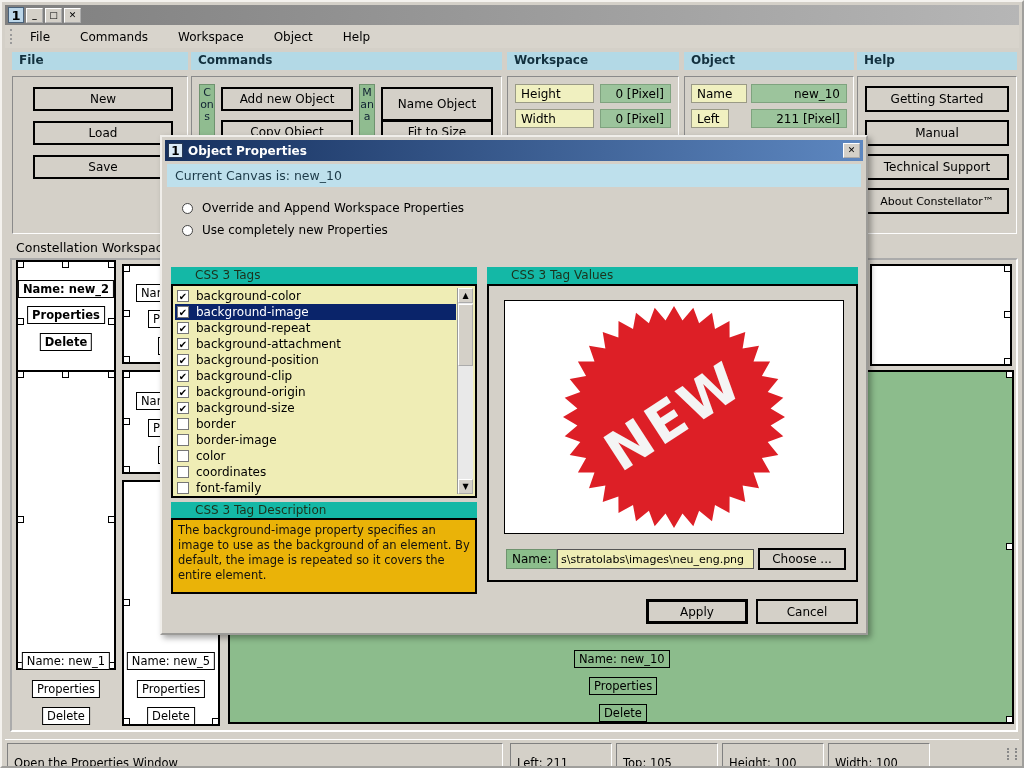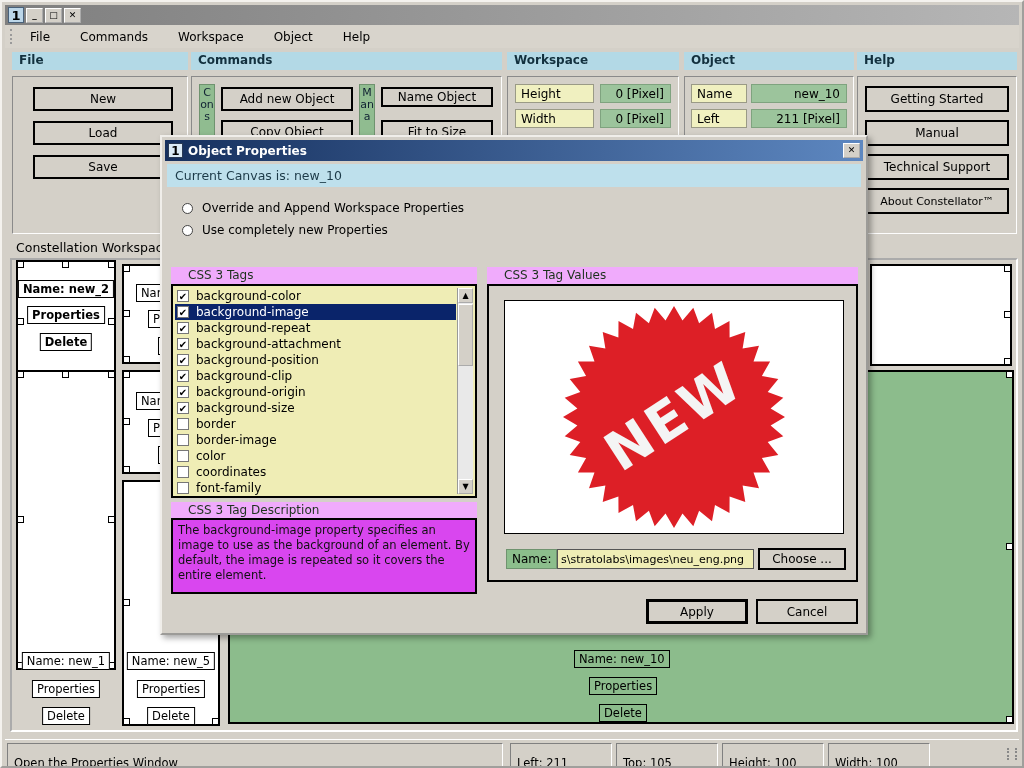--- a/index.html
+++ b/index.html
@@ -60,35 +60,35 @@
     font-size:12px; line-height:14px; text-align:center; font-weight:bold; margin-right:5px; flex:0 0 auto; }
   .dlg-x { margin-left:auto; width:17px; height:15px; background:#d4d0c8; border:1px outset #fff;
     color:#000; font-size:9px; font-weight:bold; line-height:13px; text-align:center; }
   .dlg-info { position:absolute; left:5px; top:27px; right:5px; height:23px; background:#bee0ec;
     color:#1c3a48; font-size:12.5px; display:flex; align-items:center; padding:0 8px; }
   .radio-group { position:absolute; left:20px; top:60px; }
   .rrow { height:22px; display:flex; align-items:center; font-size:12px; }
   .radio { width:11px; height:11px; border:1px solid #444; border-radius:50%; background:#fff;
     margin-right:9px; position:relative; flex:0 0 auto; }
   .radio.sel::after { content:""; position:absolute; inset:2px; background:#000; border-radius:50%; }
-  .grn-hd { position:absolute; height:20px; background:#f0abfc; color:#1c321c; font-size:12px;
-    padding:1px 17px; white-space:nowrap; }
+  .grn-hd { position:absolute; height:20px; background:#14b8a6; color:#1c321c; font-size:12px;
+    padding:1px 24px; white-space:nowrap; }
   .listbox { position:absolute; left:9px; top:147px; width:306px; height:214px; background:#efedb5;
     border:2px solid #000; padding:2px 19px 2px 2px; overflow:hidden; }
   .lrow { height:16px; display:flex; align-items:center; font-size:12px; white-space:nowrap; }
   .lrow.sel { background:#0a246a; color:#fff; }
   .cb { width:12px; height:12px; background:#fff; border:1px solid #777; margin:0 7px 0 2px;
     font-size:10px; line-height:11px; text-align:center; font-weight:bold; color:#000; flex:0 0 auto; }
   .sb { position:absolute; right:2px; top:2px; bottom:2px; width:16px; background:#e9e9e9;
     border-left:1px solid #999; }
   .sb-btn { position:absolute; left:0; right:0; height:15px; background:#d4d0c8; border:1px outset #fff;
     font-size:8px; line-height:13px; text-align:center; }
   .sb-thumb { position:absolute; left:0; right:0; top:16px; height:62px; background:#d4d0c8;
     border:1px outset #fff; }
-  .descbox { position:absolute; left:9px; top:381px; width:306px; height:76px; background:#d946ef;
+  .descbox { position:absolute; left:9px; top:381px; width:306px; height:76px; background:#eab308;
     border:2px solid #000; font-size:11.5px; line-height:1.3; padding:3px 5px; color:#111; }
   .valpanel { position:absolute; left:325px; top:147px; width:371px; height:298px;
     border:2px solid #000; background:#d4d0c8; }
   .imgbox { position:absolute; left:15px; top:14px; width:340px; height:234px; background:#fff;
     border:1px solid #000; }
   .name-lbl { position:absolute; left:17px; top:263px; height:20px; background:#8cbe8c;
     border:1px solid #6f936f; font-size:12px; padding:2px 5px; }
   .name-field { position:absolute; left:68px; top:263px; width:197px; height:20px; background:#efedb5;
     border:1px solid #555; font-size:11px; padding:3px 3px; white-space:nowrap; overflow:hidden; }
   .choose-btn { position:absolute; left:269px; top:262px; width:88px; height:22px; }
@@ -132,41 +132,41 @@
     </div>
   </div>
 
   <div class="panel" style="left:189px;width:311px;height:182px;">
     <div class="panel-hd">Commands</div>
     <div class="panel-bd">
       <div class="vstrip" style="left:7px;top:7px;height:120px;">Cons</div>
       <div class="btn" style="left:29px;top:10px;width:132px;height:24px;">Add new Object</div>
       <div class="btn" style="left:29px;top:43px;width:132px;height:24px;">Copy Object</div>
       <div class="vstrip" style="left:167px;top:7px;height:120px;">Mana</div>
-      <div class="btn" style="left:189px;top:10px;width:112px;height:20px;">Name Object</div>
+      <div class="btn" style="left:189px;top:10px;width:112px;height:34px;">Name Object</div>
       <div class="btn" style="left:189px;top:43px;width:112px;height:24px;">Fit to Size</div>
     </div>
   </div>
 
   <div class="panel" style="left:505px;width:172px;height:182px;">
     <div class="panel-hd">Workspace</div>
     <div class="panel-bd">
       <div class="frow-label" style="left:7px;top:7px;width:79px;">Height</div>
       <div class="frow-value" style="left:92px;top:7px;width:71px;">0 [Pixel]</div>
       <div class="frow-label" style="left:7px;top:32px;width:79px;">Width</div>
       <div class="frow-value" style="left:92px;top:32px;width:71px;">0 [Pixel]</div>
     </div>
   </div>
 
   <div class="panel" style="left:682px;width:170px;height:182px;">
     <div class="panel-hd">Object</div>
     <div class="panel-bd">
       <div class="frow-label" style="left:6px;top:7px;width:56px;">Name</div>
       <div class="frow-value" style="left:66px;top:7px;width:96px;">new_10</div>
-      <div class="frow-label" style="left:6px;top:32px;width:56px;">Left</div>
+      <div class="frow-label" style="left:6px;top:32px;width:38px;">Left</div>
       <div class="frow-value" style="left:66px;top:32px;width:96px;">211 [Pixel]</div>
     </div>
   </div>
 
   <div class="panel" style="left:855px;width:160px;height:182px;">
     <div class="panel-hd">Help</div>
     <div class="panel-bd">
       <div class="btn" style="left:7px;top:9px;width:144px;height:26px;">Getting Started</div>
       <div class="btn" style="left:7px;top:43px;width:144px;height:26px;">Manual</div>
       <div class="btn" style="left:7px;top:77px;width:144px;height:26px;font-size:12px;">Technical Support</div>

